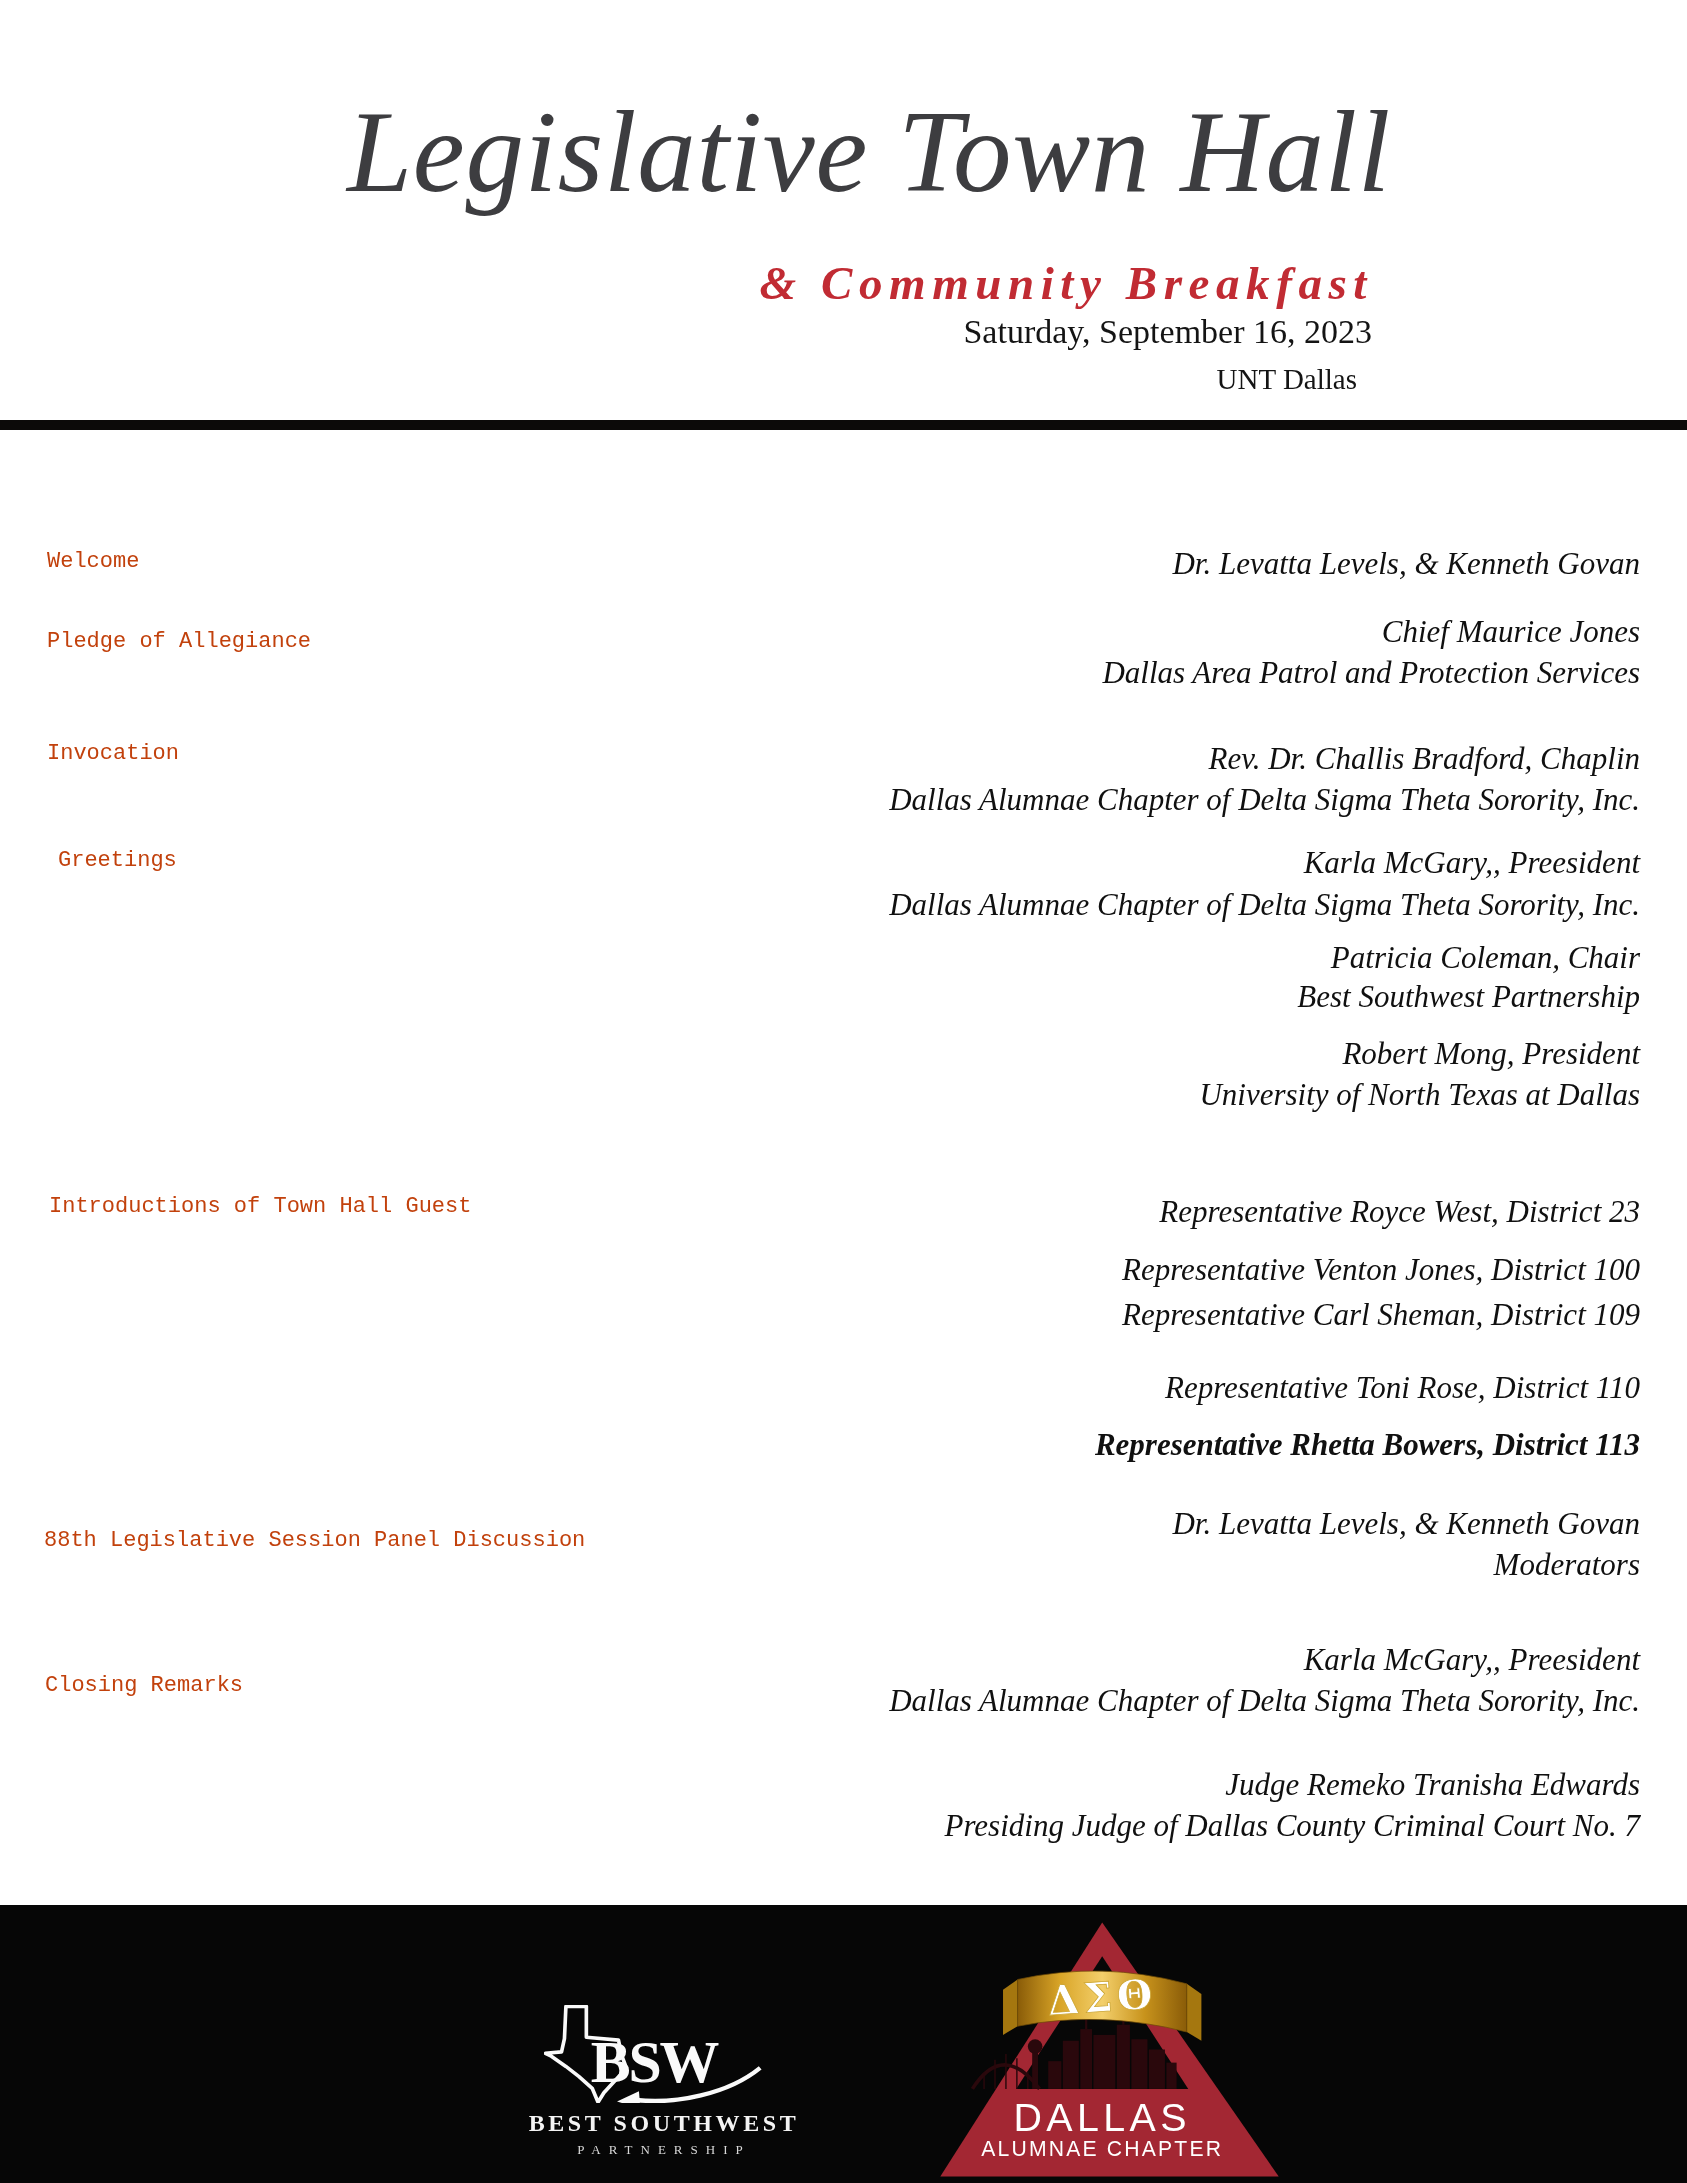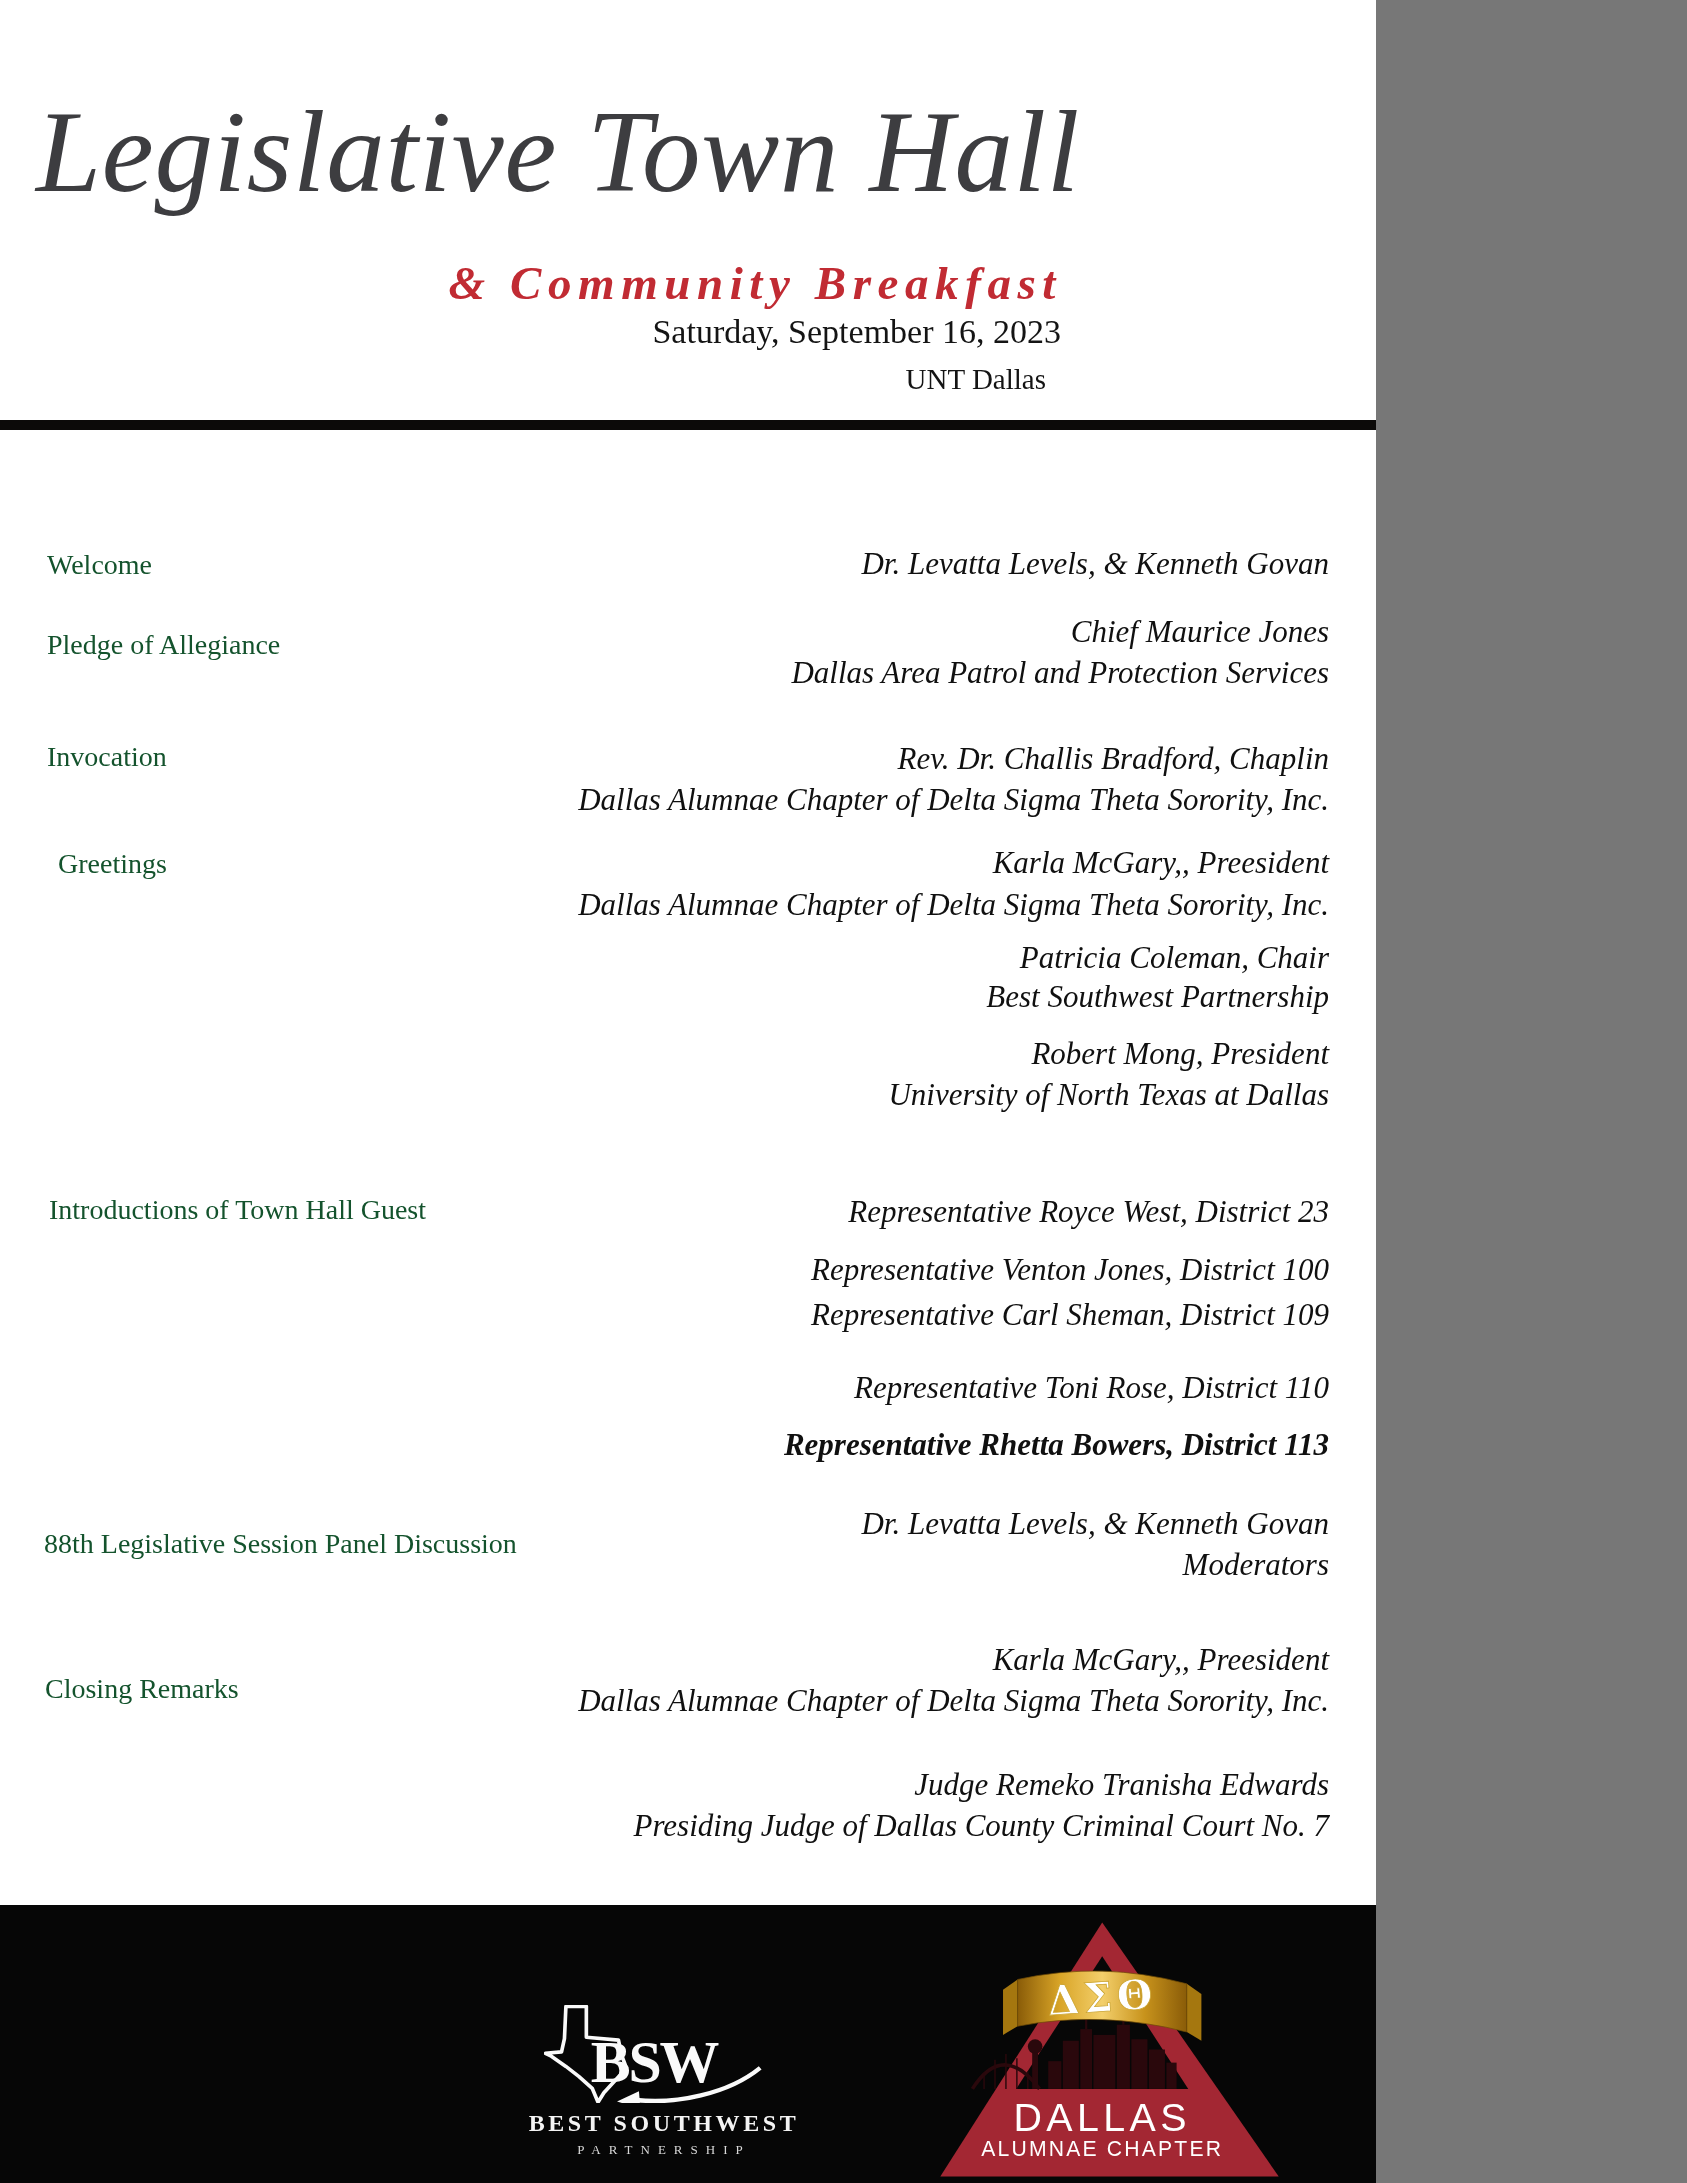--- a/index.html
+++ b/index.html
@@ -1,31 +1,31 @@
 <!DOCTYPE html>
 <html style="font-size:11.7px"><head>
 <meta charset="utf-8">
 <style>
   html,body{margin:0;padding:0;background:#777;}
-  .page{position:relative;width:1346px;height:2183px;background:#ffffff;
-        font-family:"Liberation Serif",serif;overflow:hidden;padding-left:30px;}
+  .page{position:relative;width:1687px;height:2183px;background:#ffffff;
+        font-family:"Liberation Serif",serif;overflow:hidden;}
 
   
   .title{position:absolute;top:93px;right:296px;font-style:italic;font-size:117px;
          color:#3d3d40;white-space:nowrap;letter-spacing:0.7px;line-height:1;}
   .subtitle{position:absolute;top:260px;right:314px;font-style:italic;font-weight:bold;
             font-size:47px;color:#c12b33;letter-spacing:0.14em;white-space:nowrap;line-height:1;}
   .dateline{position:absolute;top:315px;right:315px;font-size:34px;color:#141414;
             white-space:nowrap;line-height:1;}
   .venue{position:absolute;top:365px;right:330px;font-size:29px;color:#141414;
          white-space:nowrap;line-height:1;}
   .rule{position:absolute;top:420px;left:0;width:100%;height:9.5px;background:#0c0a09;}
 
   
-  .lbl{position:absolute;font-size:28px;color:#14532d;white-space:nowrap;line-height:1.15;}
+  .lbl{position:absolute;font-size:22px;color:#c2410c;white-space:nowrap;line-height:1.15;font-family:Liberation Mono, monospace;}
   .rt{position:absolute;right:47px;font-size:31px;font-style:italic;color:#101010;
       white-space:nowrap;line-height:1.15;}
 
   
   .footer-bar{position:absolute;left:0;top:1905px;width:100%;height:279px;background:#060606;}
   .bsw{position:absolute;left:520px;top:2005px;width:288px;text-align:center;color:#f2f2f2;}
   .bsw-line1{font-size:24px;font-weight:bold;letter-spacing:3.6px;margin-top:4.4px;color:#f4f4f4;}
   .bsw-line2{font-size:13px;letter-spacing:8px;margin-top:5.1px;color:#d9d9d9;}
   .dst{position:absolute;left:933px;top:1918px;}
 </style>

